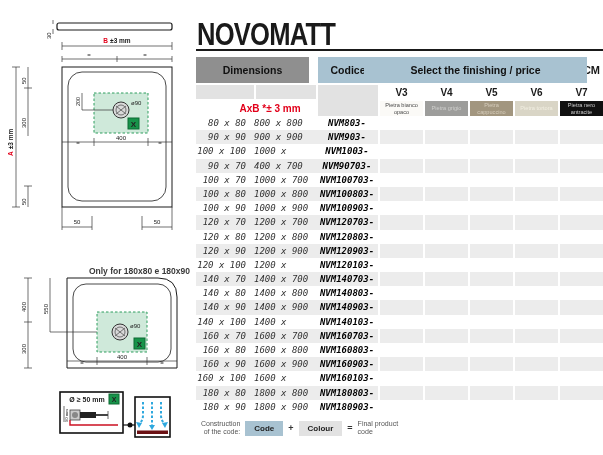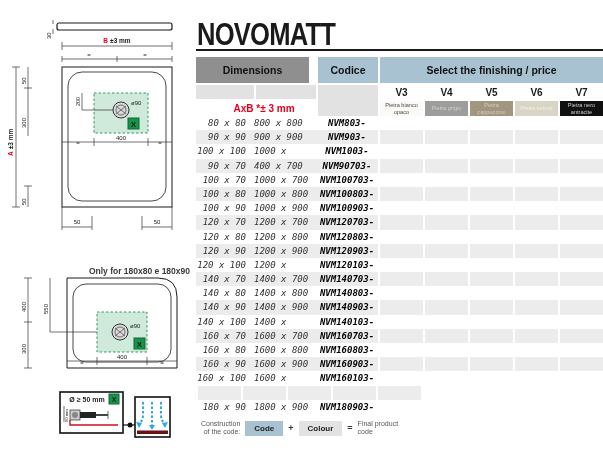--- a/index.html
+++ b/index.html
@@ -11,26 +11,26 @@
          letter-spacing:-1px;transform:scaleX(.8);transform-origin:left top;white-space:nowrap;}
   .rim{position:absolute;right:3px;top:32px;font-size:11px;font-weight:bold;margin-top:32px;}
   .rule{position:absolute;left:196px;right:0;top:49px;height:2px;background:#1a1a1a;}
 
   
   .table{position:absolute;left:196px;top:57px;width:407px;height:358px;}
   .hbox{position:absolute;display:flex;align-items:center;justify-content:center;
         font-weight:bold;font-size:10.5px;}
   .h-dims{left:0;top:0;width:113px;height:26px;background:#8f8f8f;color:#111;}
   .h-code{left:122px;top:0;width:60px;height:26px;background:#a8c2d1;color:#111;}
-  .h-fin {left:184px;top:0;width:223px;height:26px;background:#a8c2d1;color:#111;}
+  .h-fin {left:168px;top:0;width:223px;height:26px;background:#a8c2d1;color:#111;}
   .e-cell{position:absolute;background:#e2e2e2;}
   .e-cm{left:0;top:28px;width:58px;height:14px;}
   .e-mm{left:60px;top:28px;width:60px;height:14px;}
   .e-code{left:122px;top:28px;width:60px;height:31px;}
-  .axb{position:absolute;left:8px;top:44px;width:120px;height:15px;display:flex;
+  .axb{position:absolute;left:14px;top:44px;width:120px;height:15px;display:flex;
        align-items:center;justify-content:center;color:#e2001a;font-weight:bold;font-size:10px;}
   .strip{position:absolute;left:184px;width:223px;display:flex;gap:2px;}
   .strip>*{flex:1;}
   .v-strip{top:28px;height:14px;}
   .n-strip{top:44px;height:15px;}
   .vlabel{display:flex;align-items:center;justify-content:center;font-weight:bold;
           font-size:10px;background:#fff;}
   .fname{display:flex;align-items:center;justify-content:center;text-align:center;
          font-size:5.6px;line-height:1.15;padding:0 1px;box-sizing:border-box;}
   .tbody{position:absolute;left:0;top:59px;width:407px;font-style:italic;}
@@ -493,20 +493,25 @@
           </div>
           <div class="finish-strip">
             <div class="pcell"></div>
             <div class="pcell"></div>
             <div class="pcell"></div>
             <div class="pcell"></div>
             <div class="pcell"></div>
           </div>
         </div>
         <div class="trow">
+          <div class="dims-wrap">
+            <div class="cell cm">180 x 80</div>
+            <div class="cell mm">1800 x 800</div>
+            <div class="cell code">NVM180803-</div>
+          </div>
           <div class="finish-strip">
             <div class="pcell"></div>
             <div class="pcell"></div>
             <div class="pcell"></div>
             <div class="pcell"></div>
             <div class="pcell"></div>
           </div>
         </div>
         <div class="trow">
           <div class="dims-wrap">

